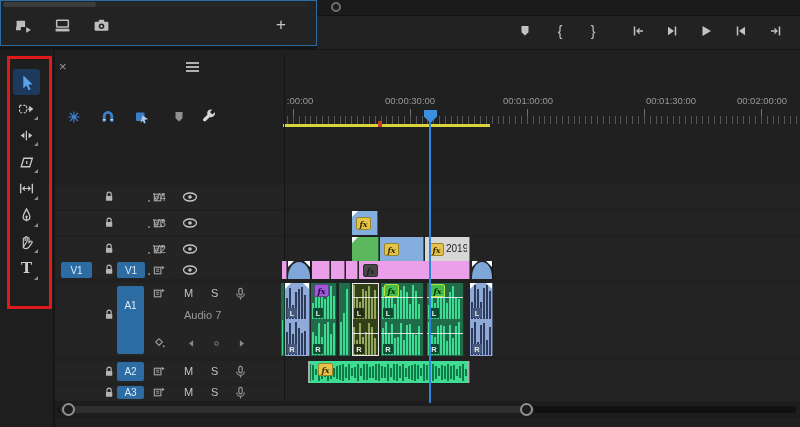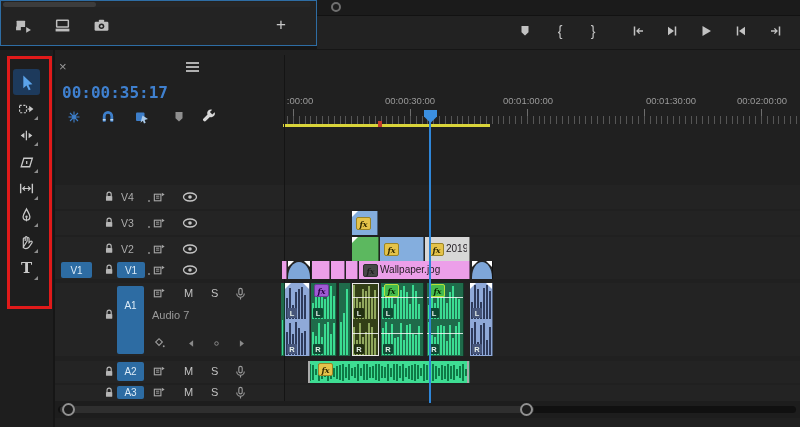--- a/index.html
+++ b/index.html
@@ -41,21 +41,21 @@
   .dome{position:absolute;left:0;right:0;top:1px;bottom:0;background:#7ea6d8;border-radius:55% 55% 0 0/100% 100% 0 0;}
   
   .tool{position:absolute;left:13px;width:27px;height:26px;display:flex;align-items:center;justify-content:center;cursor:pointer;border-radius:3px;}
   .tool.sel{background:#1d3a5c;}
   .tool .fly{position:absolute;right:2px;bottom:2px;width:0;height:0;border-left:4px solid transparent;border-bottom:4px solid #8d8d8d;}
   .tool .tglyph{font-family:"DejaVu Serif",serif;font-size:15px;font-weight:bold;color:#c9c9c9;line-height:1;}
   #tool-annotation{position:absolute;left:7px;top:56px;width:39px;height:247px;border:3px solid #e01a1a;z-index:60;pointer-events:none;}
   
   .chip{position:absolute;background:#2d6ca3;border-radius:2px;color:#dcebf7;font-size:10px;
         display:flex;align-items:center;justify-content:center;cursor:pointer;}
-  .hdr-txt{position:absolute;color:#adadad;font-size:10.5px;cursor:pointer;}
+  .hdr-txt{position:absolute;color:#adadad;font-size:10.5px;cursor:pointer;margin-left:32px;}
   .ms{position:absolute;color:#c2c2c2;font-size:11px;cursor:pointer;}
   .dot{position:absolute;width:2px;height:2px;border-radius:50%;background:#8a8a8a;}
   
   #hscroll-track{position:absolute;left:58px;top:406px;width:738px;height:7px;background:#101010;border-radius:4px;}
   #hscroll-thumb{position:absolute;left:60px;top:406px;width:474px;height:7px;background:#2f2f2f;border-radius:4px;cursor:pointer;}
   .knob{position:absolute;top:403px;width:9px;height:9px;border-radius:50%;background:#1d1d1d;border:2px solid #919191;cursor:pointer;}
   #playhead-line{position:absolute;left:429px;top:111px;width:2px;height:292px;background:#2f86d8;z-index:40;}
   #playhead-cap{position:absolute;left:424px;top:110px;width:13px;height:13px;background:#3b8fe0;z-index:41;cursor:pointer;
     clip-path:polygon(0 0,100% 0,100% 50%,50% 100%,0 50%);}
   #work-area{position:absolute;left:283px;top:124px;width:207px;height:3px;background:#d9d43a;}
@@ -144,21 +144,20 @@
   <div class="panel" style="left:0;top:50px;width:53px;height:377px;background:#1e1e1e;"></div>
 
   <div class="panel" style="left:55px;top:50px;width:745px;height:377px;background:#202020;"></div>
 
   <div id="panel-close">×</div>
   <div id="panel-menu">
       <b></b>
       <b></b>
       <b style="margin:0;"></b>
     </div>
-  <div id="timecode">00:00:35:17</div>
   <div id="tl-toolbar">
       <div class="btn" style="left:63px;top:107px;width:22px;height:20px;">
         <svg width="16" height="16" viewBox="0 0 16 16">
           <path d="M8 2.5v11M2.5 8h11M4 4l8 8M12 4l-8 8" stroke="#3d7ec9" stroke-width="1.1"></path>
           <rect x="6.3" y="6.3" width="3.4" height="3.4" fill="#3d7ec9"></rect>
         </svg>
       </div>
       <div class="btn" style="left:97px;top:107px;width:22px;height:20px;">
         <svg width="16" height="16" viewBox="0 0 16 16">
           <path d="M4.2 12.7V7.2a3.8 3.8 0 0 1 7.6 0v5.5" fill="none" stroke="#3d7ec9" stroke-width="2.8"></path>
@@ -408,21 +407,20 @@
       <div class="clip" style="left:288px;top:261px;width:23px;height:18px;background:transparent;">
         <span class="dome"></span>
         <span class="cornerL"></span>
         <span class="cornerR"></span>
       </div>
       <div class="clip" style="left:312px;top:261px;width:18px;height:18px;background:#ec9fe9;"></div>
       <div class="clip" style="left:331px;top:261px;width:14px;height:18px;background:#ec9fe9;"></div>
       <div class="clip" style="left:346px;top:261px;width:12px;height:18px;background:#ec9fe9;"></div>
       <div class="clip" style="left:359px;top:261px;width:111px;height:18px;background:#ec9fe9;">
         <span class="fxb" style="left:4px;top:3px;background:#474747;color:#202020;border:1px solid #303030;">fx</span>
-        <span class="lbl" style="left:21px;top:0;line-height:18px;color:#201a20;width:87px;">Wallpaper.jpg</span>
       </div>
       <div class="clip" style="left:472px;top:261px;width:21px;height:18px;background:transparent;">
         <span class="dome"></span>
         <span class="cornerL"></span>
         <span class="cornerR"></span>
       </div>
       <div class="clip" style="left:281px;top:283px;width:4px;height:73px;background:#1f6b4a;">
         <span class="wave" style="top:1px;height:71px;">
           <i style="height:35px;background:#3bdc92"></i>
         </span>

